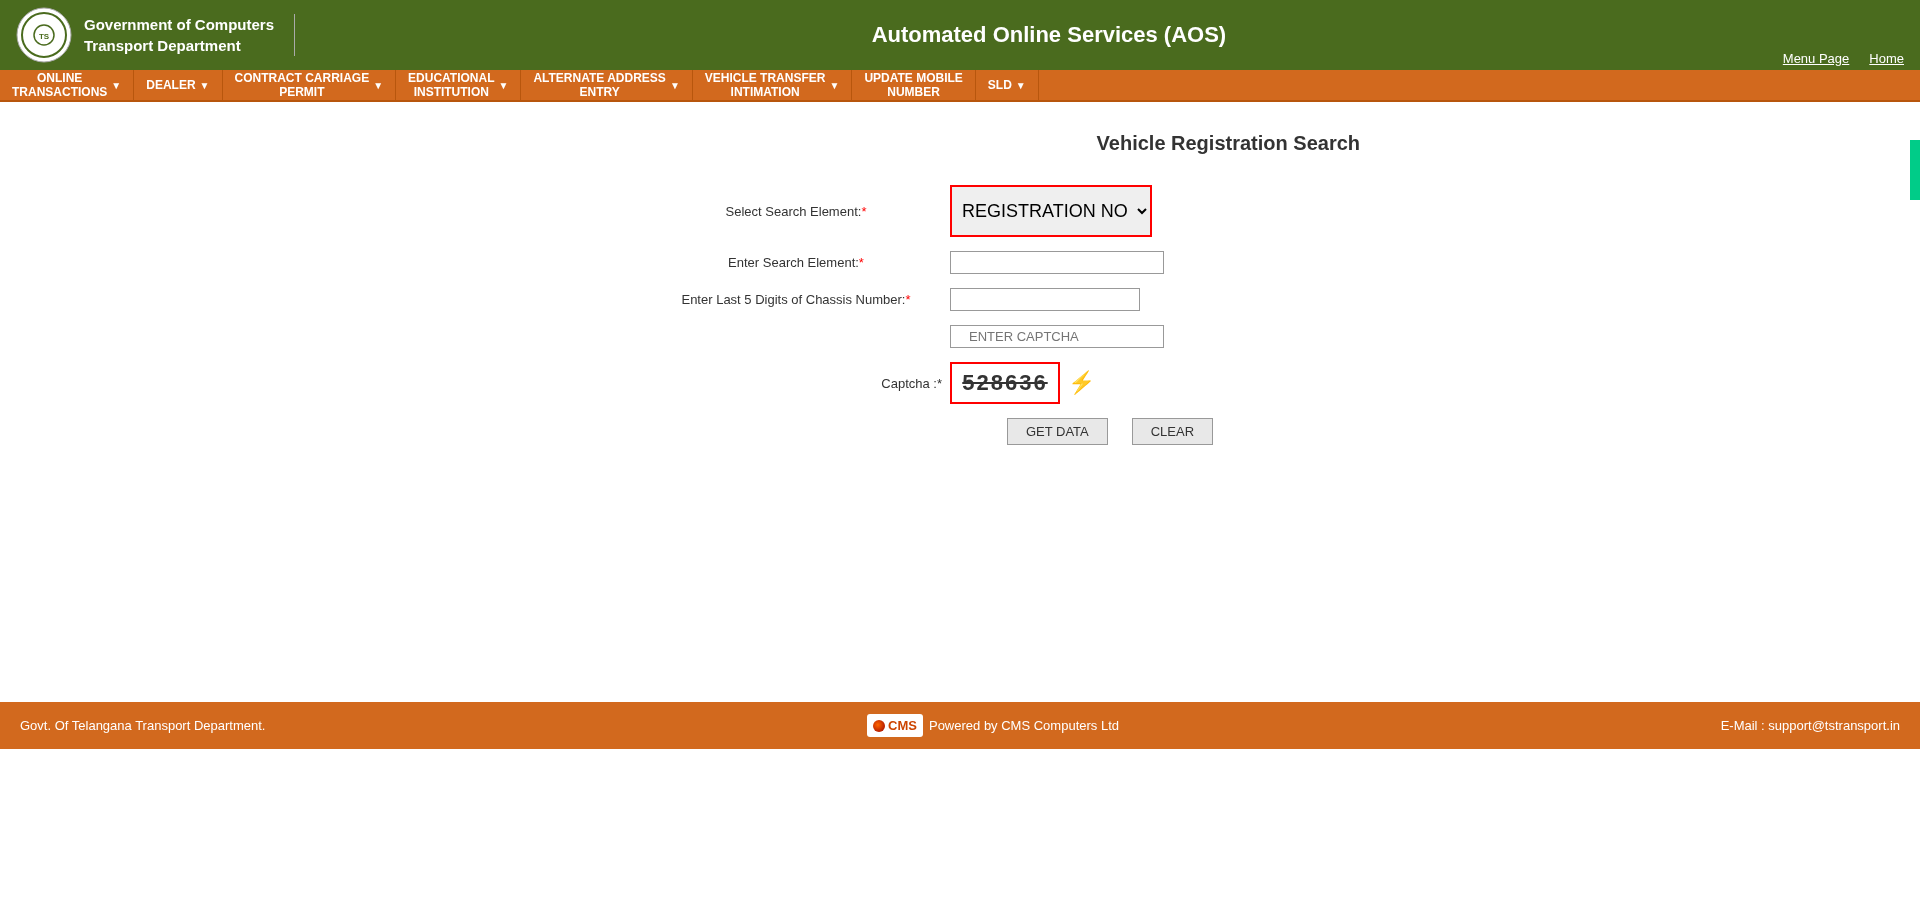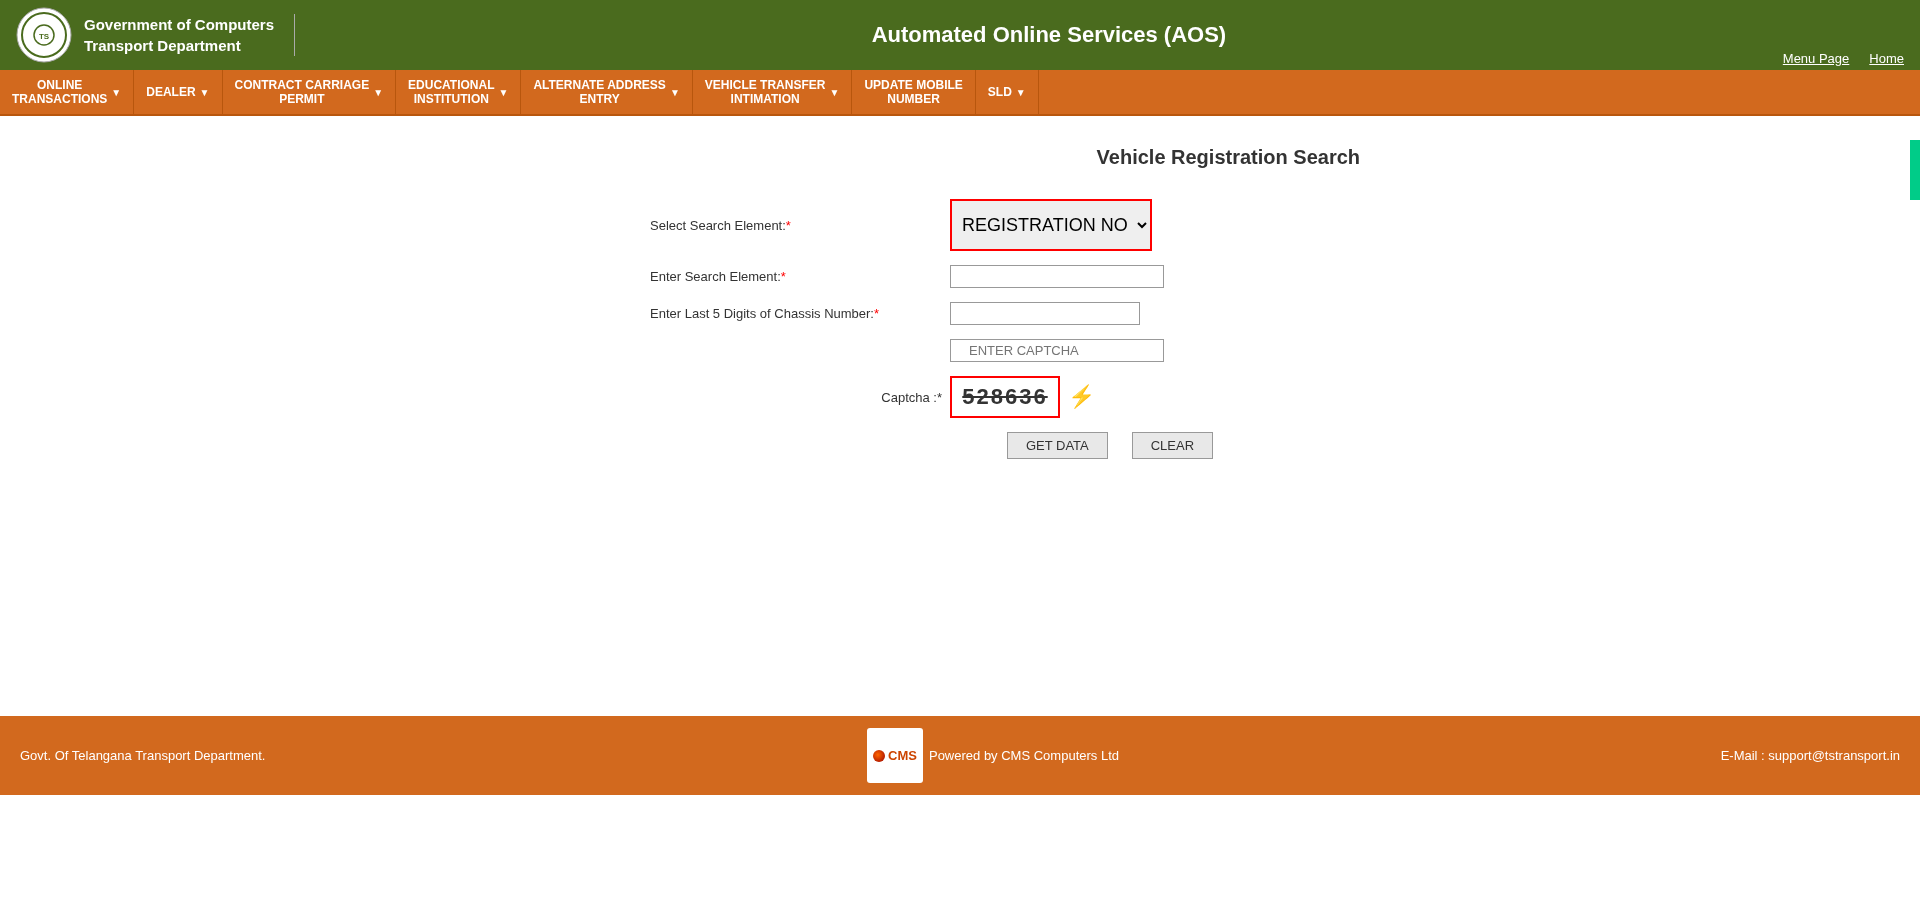--- a/index.html
+++ b/index.html
@@ -46,21 +46,21 @@
     .header-nav-links span {
       cursor: pointer;
       text-decoration: underline;
     }
 
     
     .navbar {
       background: #d2691e;
       display: flex;
       align-items: stretch;
-      height: 46px;
+      height: 32px;
       border-bottom: 2px solid #b8560d;
     }
     .nav-item {
       display: flex;
       align-items: center;
       justify-content: center;
       padding: 0 12px;
       color: #fff;
       font-size: 12px;
       font-weight: bold;
@@ -91,21 +91,21 @@
       color: #333;
       margin-bottom: 30px;
     }
     .form-row {
       display: flex;
       align-items: center;
       margin-bottom: 14px;
       justify-content: center;
     }
     .form-label {
-      text-align: left;
+      text-align: center;
       width: 300px;
       padding-right: 8px;
       font-size: 13px;
       color: #333;
       flex-shrink: 0;
     }
     .form-label .required {
       color: red;
     }
     .form-control-wrap {
@@ -203,21 +203,21 @@
     .footer-center {
       display: flex;
       align-items: center;
       gap: 6px;
     }
     .cms-logo {
       display: inline-flex;
       align-items: center;
       background: #fff;
       border-radius: 3px;
-      padding: 20px 6px;
+      padding: 4px 6px;
       font-size: 13px;
       font-weight: bold;
       color: #cc4400;
       gap: 3px;
     }
     .cms-logo .cms-dot {
       width: 12px;
       height: 12px;
       background: radial-gradient(circle at 40% 40%, #ff6600, #990000);
       border-radius: 50%;

